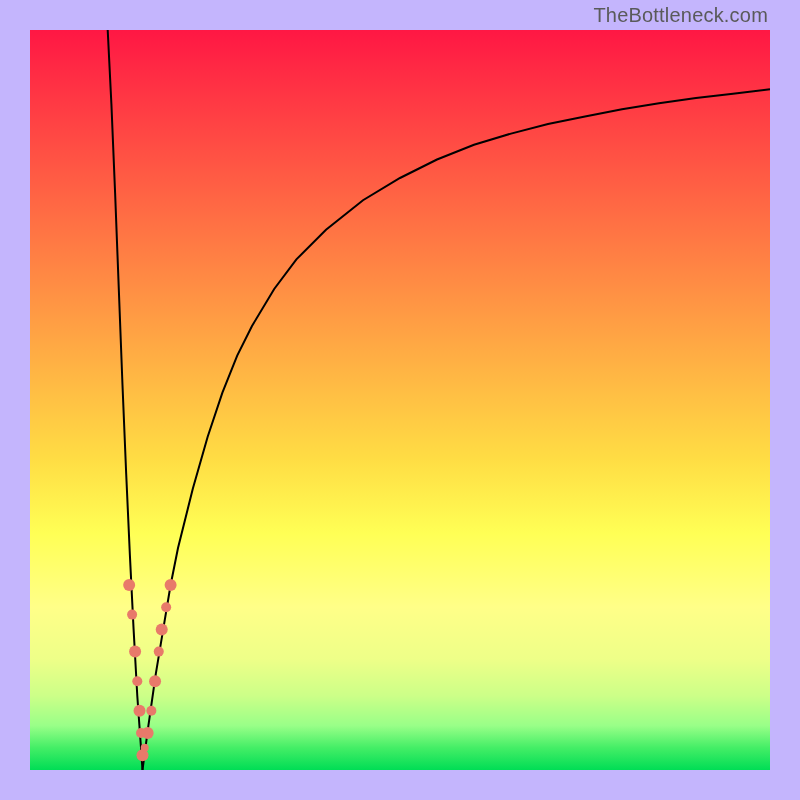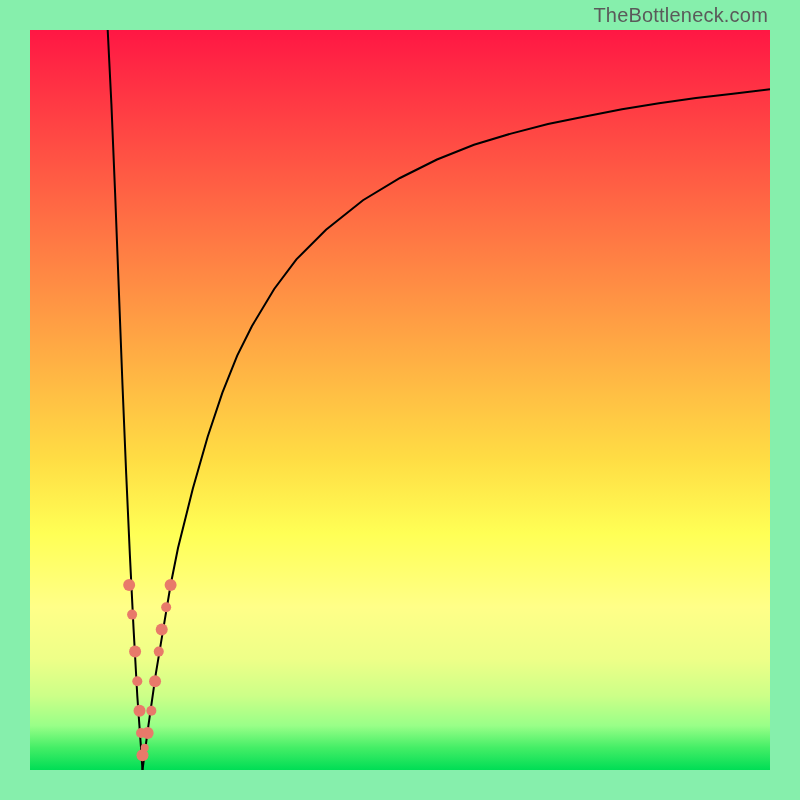--- a/index.html
+++ b/index.html
@@ -1,17 +1,17 @@
 <!DOCTYPE html>
 <html><head>
   <meta charset="utf-8">
   <style>
     * { margin: 0; padding: 0; box-sizing: border-box; }
     html, body { width: 800px; height: 800px; overflow: hidden; background: #000; }
-    .container { position: relative; width: 800px; height: 800px; background: #86efac; }
+    .container { position: relative; width: 800px; height: 800px; background: #c4b5fd; }
     .plot-area {
       position: absolute;
       left: 30px;
       top: 30px;
       width: 740px;
       height: 740px;
       background: linear-gradient(to bottom,
         #ff1744 0%,
         #ff3344 8%,
         #ff5544 18%,

